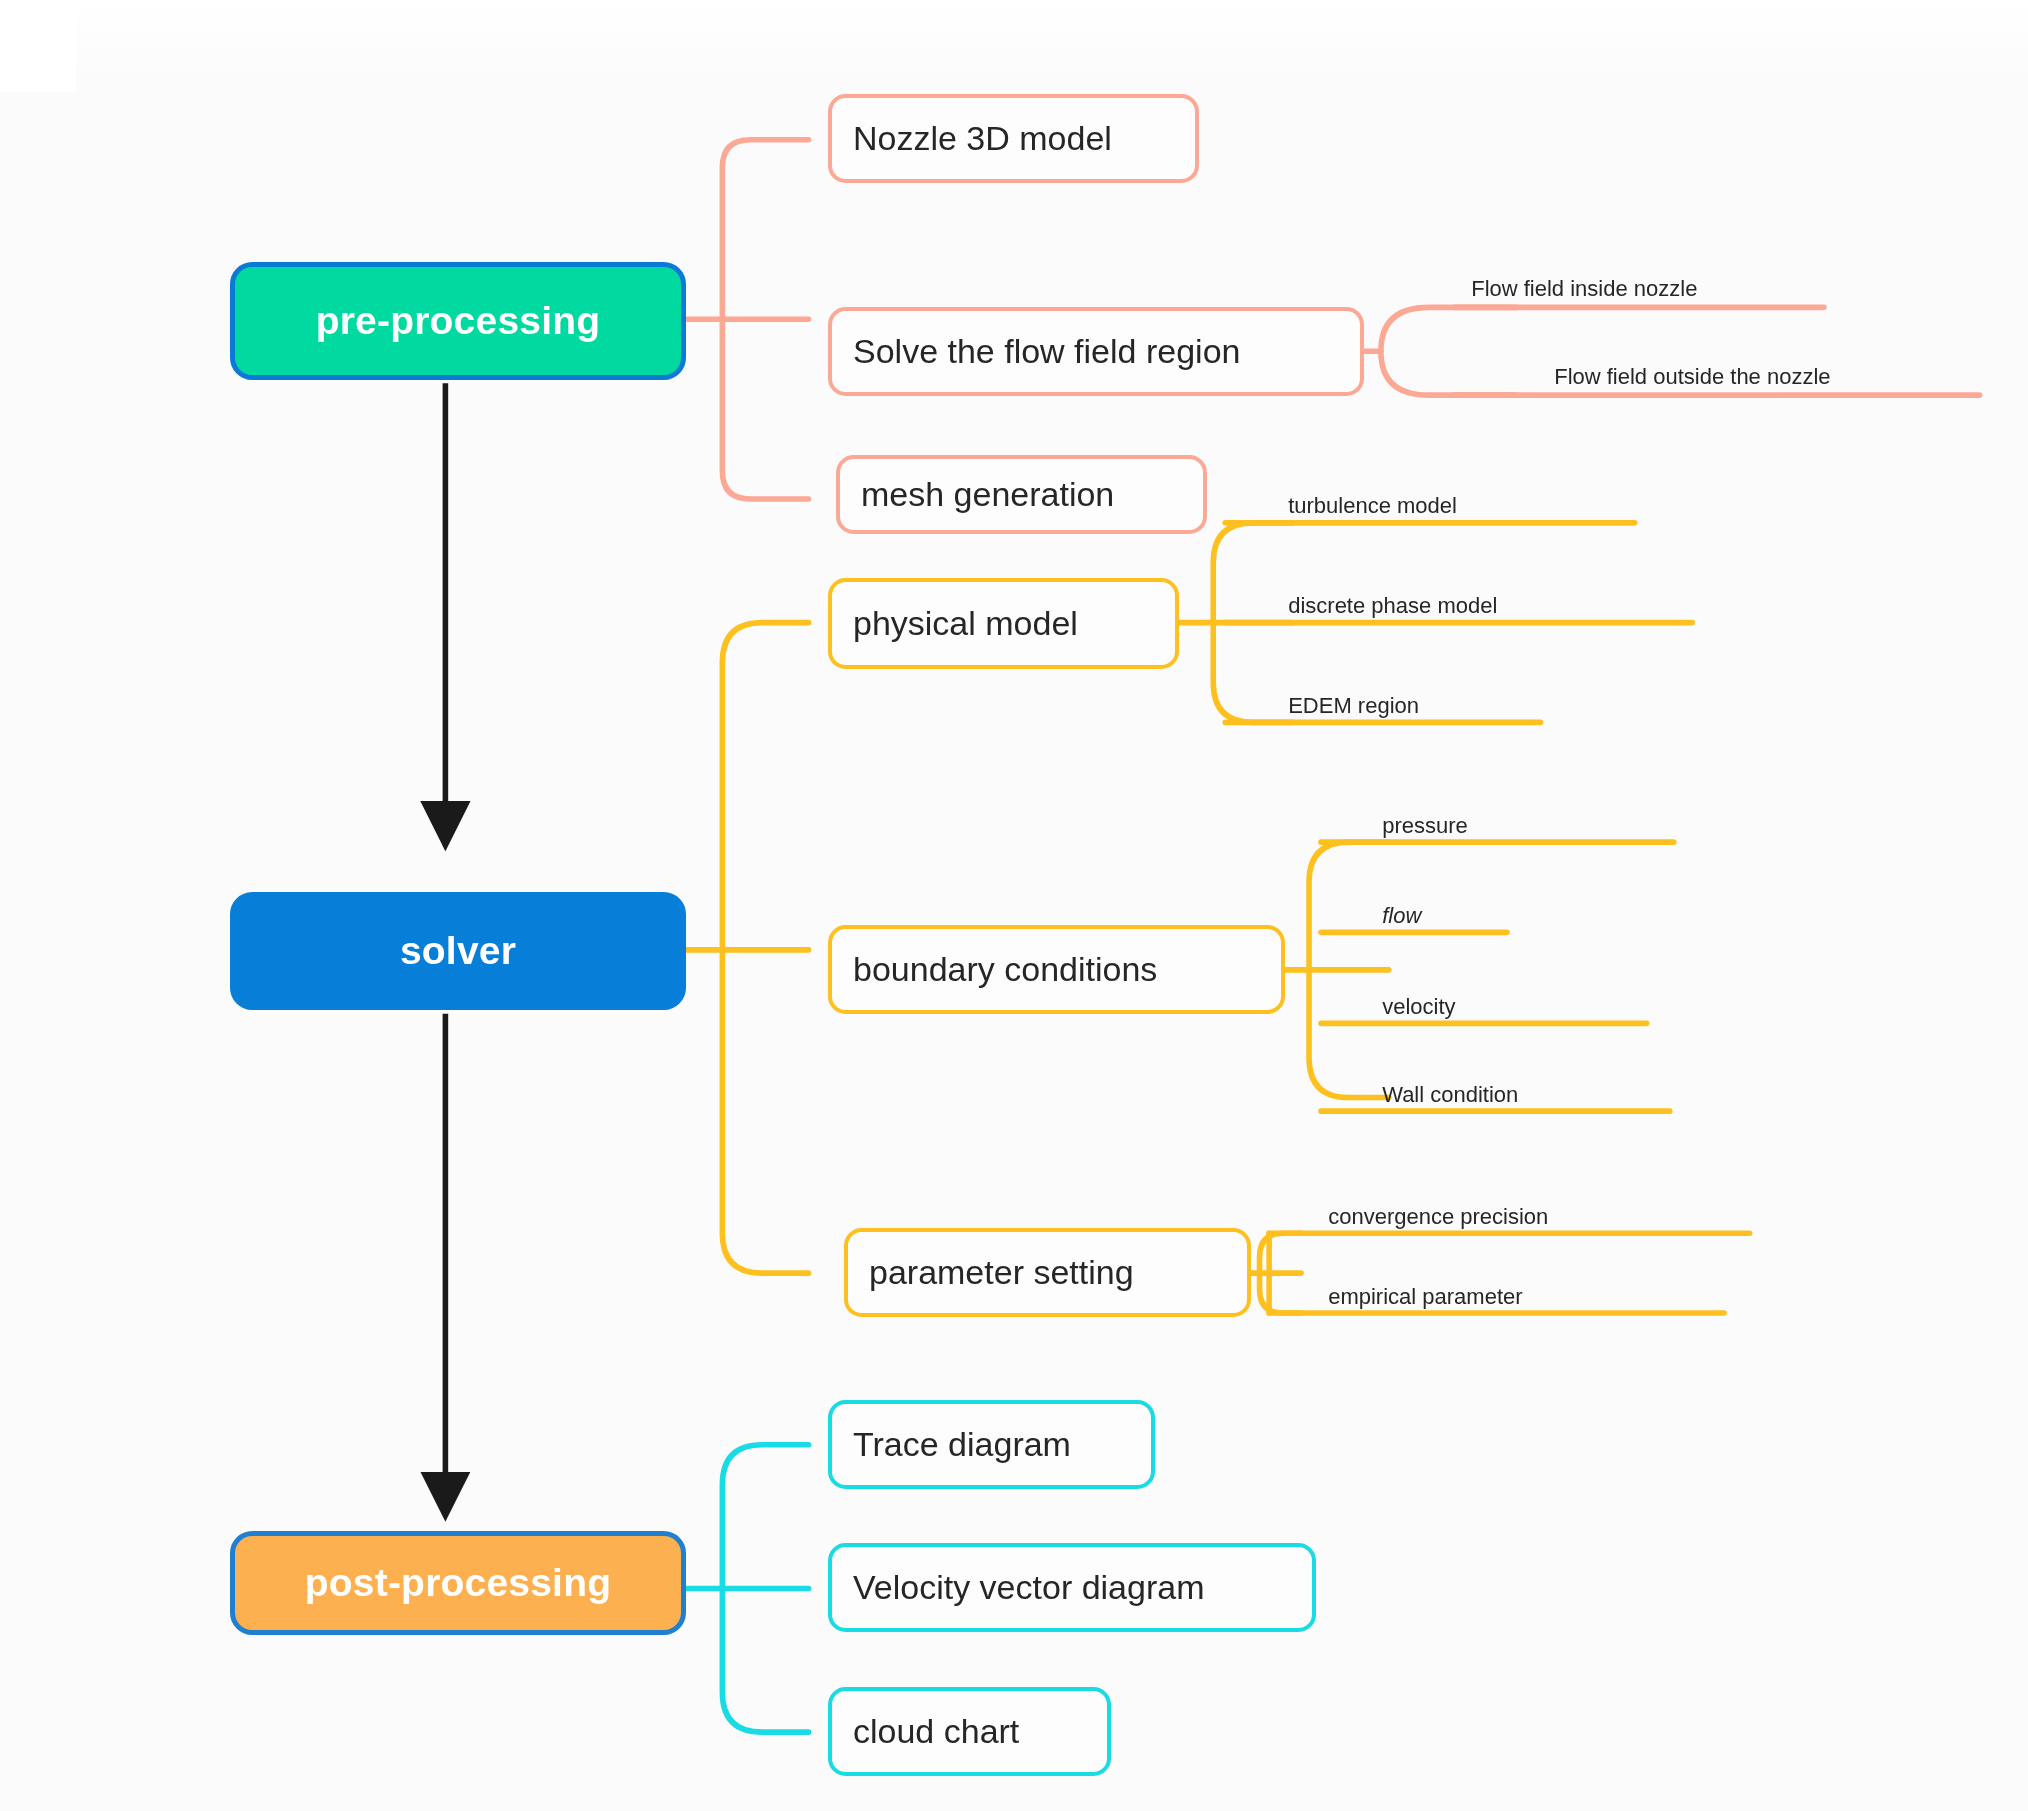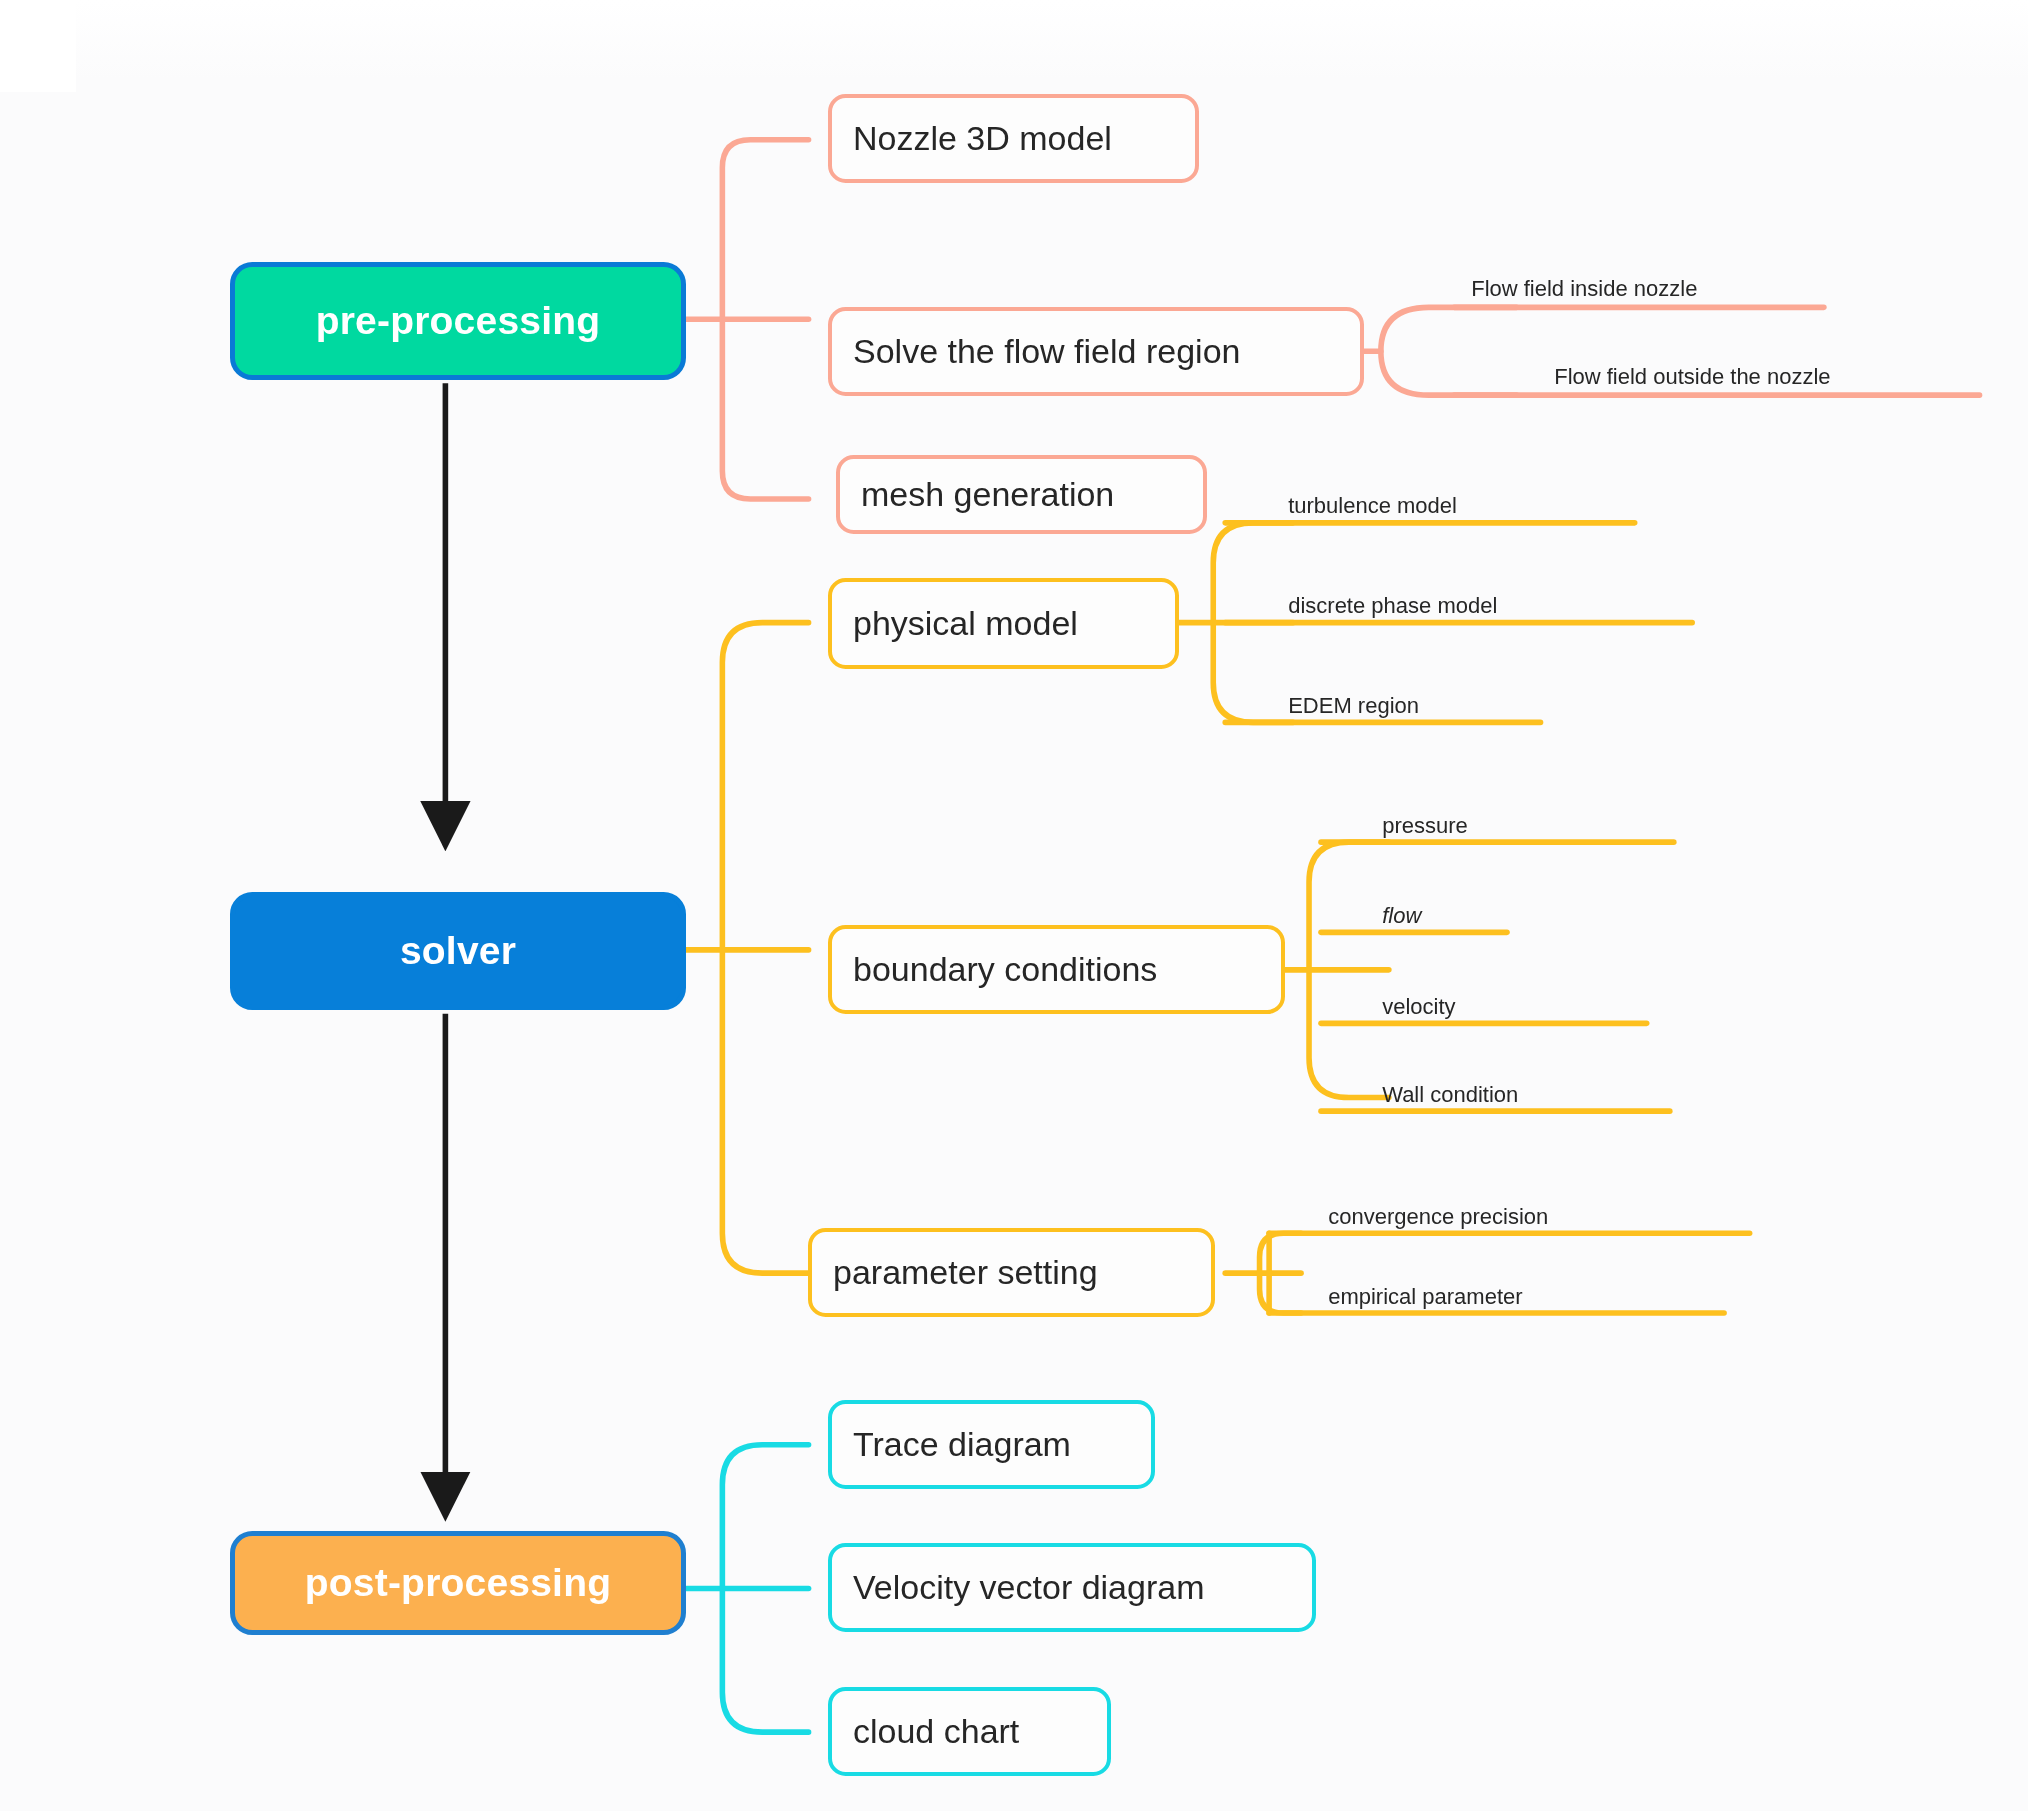--- a/index.html
+++ b/index.html
@@ -188,21 +188,21 @@
   </div>
 
   <div class="node boxed amber" style="left:828px; top:578px; width:351px; height:91px;">
     <span>physical model</span>
   </div>
 
   <div class="node boxed amber" style="left:828px; top:925px; width:457px; height:89px;">
     <span>boundary conditions</span>
   </div>
 
-  <div class="node boxed amber" style="left:808px; top:1228px; width:407px; height:89px;">
+  <div class="node boxed amber" style="left:844px; top:1228px; width:407px; height:89px;">
     <span>parameter setting</span>
   </div>
 
   <div class="node leaf" style="left:1277px; top:456px; width:367px; height:68px;">
     <span>turbulence model</span>
   </div>
   <div class="node leaf" style="left:1277px; top:556px; width:427px; height:68px;">
     <span>discrete phase model</span>
   </div>
   <div class="node leaf" style="left:1277px; top:656px; width:275px; height:68px;">

